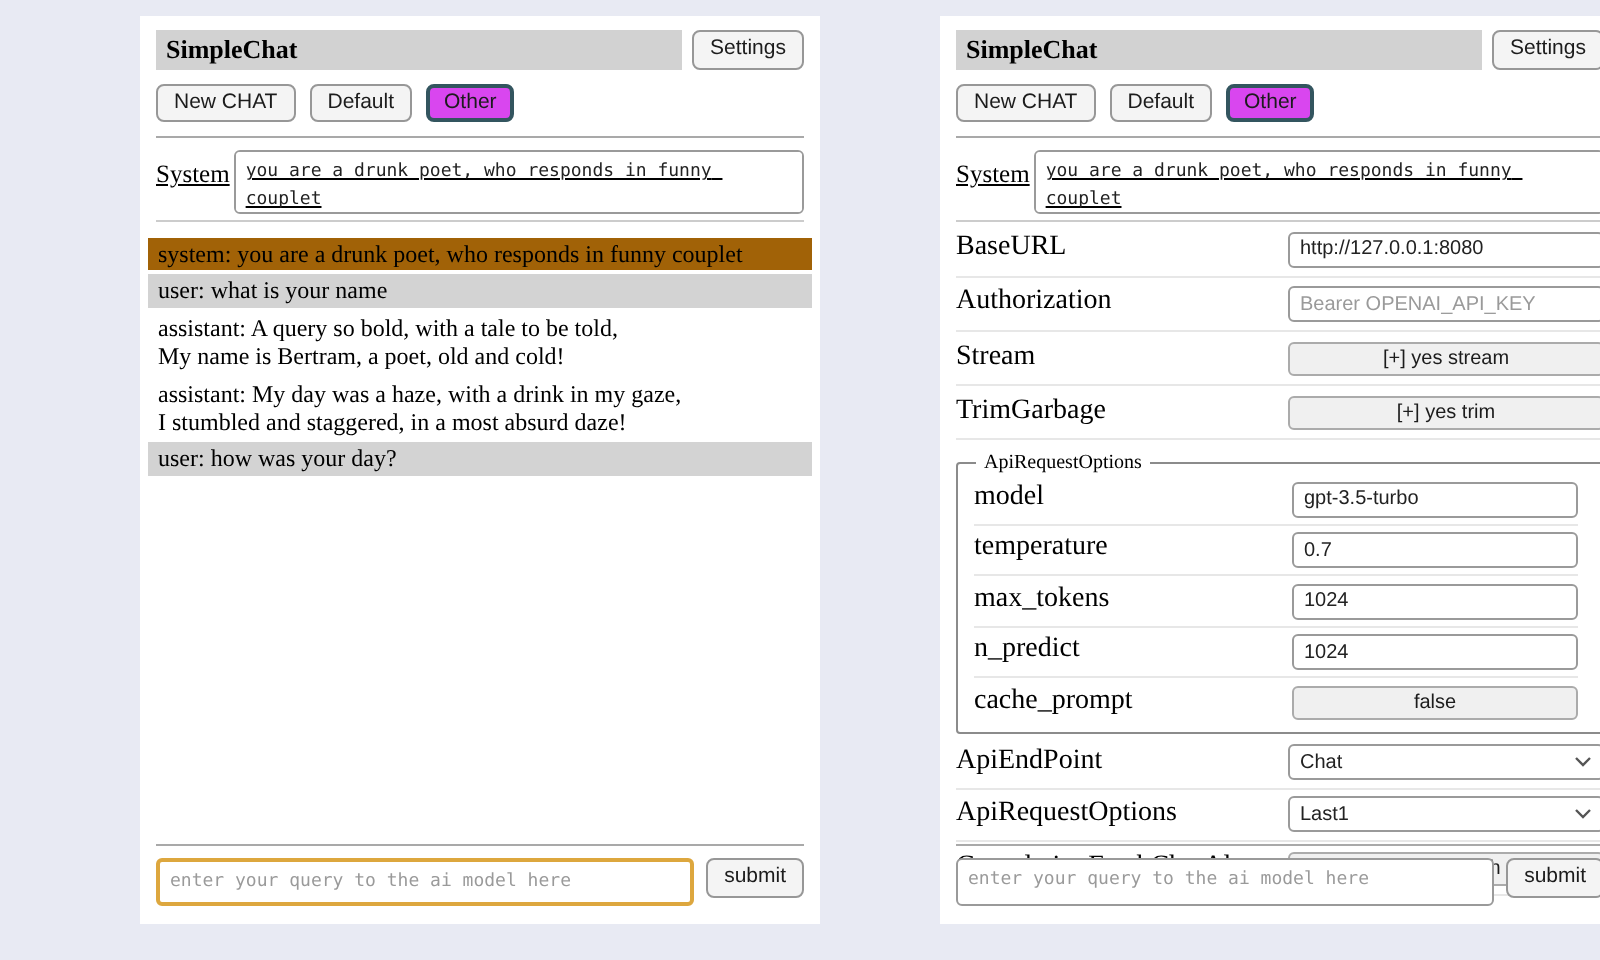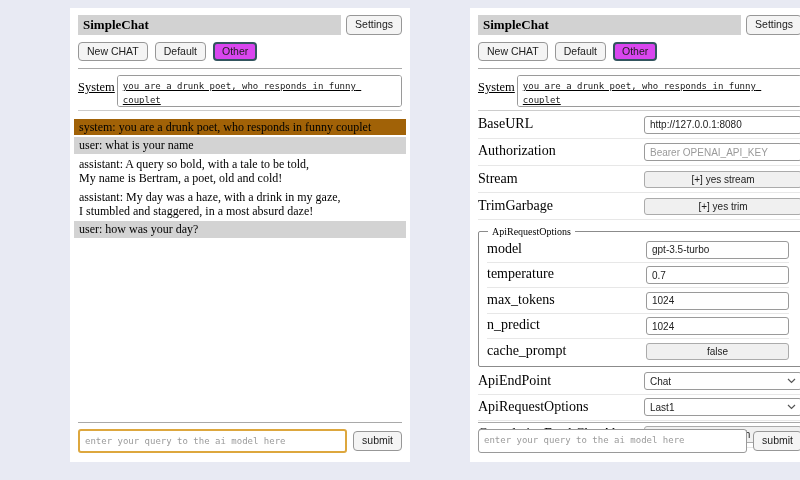--- a/index.html
+++ b/index.html
@@ -50,21 +50,21 @@
   .msg {
     font:12px/1.2 "Liberation Serif", serif; color:#000;
     padding:1px 5px; margin-bottom:2px; white-space:pre-line;
   }
   .msg.system    { background:#a16207; }
   .msg.user      { background:#d3d3d3; }
   .msg.assistant { background:#ffffff; }
 
   
   .footer { position:absolute; left:8px; right:8px; bottom:9px; }
-  .query-row { display:flex; gap:6px; margin-top:6px; align-items:center; }
+  .query-row { display:flex; gap:6px; margin-top:6px; align-items:flex-start; }
   .query-ta {
     flex:1; height:24px; resize:none;
     font:9px/1.8 "DejaVu Sans Mono", monospace; color:#222;
     border:1px solid #9a9a9a; border-radius:3px; padding:2px 5px;
   }
   .query-ta::placeholder, .sinput::placeholder { color:#9a9a9a; }
   .query-ta.focused { border:2px solid #dda73e; }
   .submit-btn { min-width:38px; }
 
   

